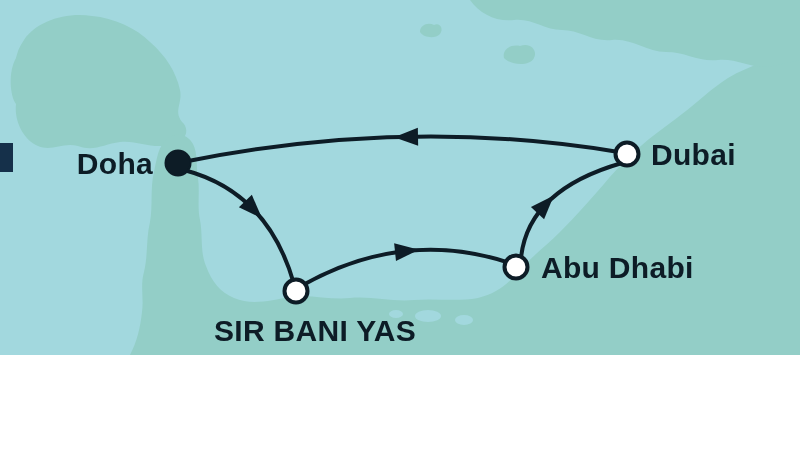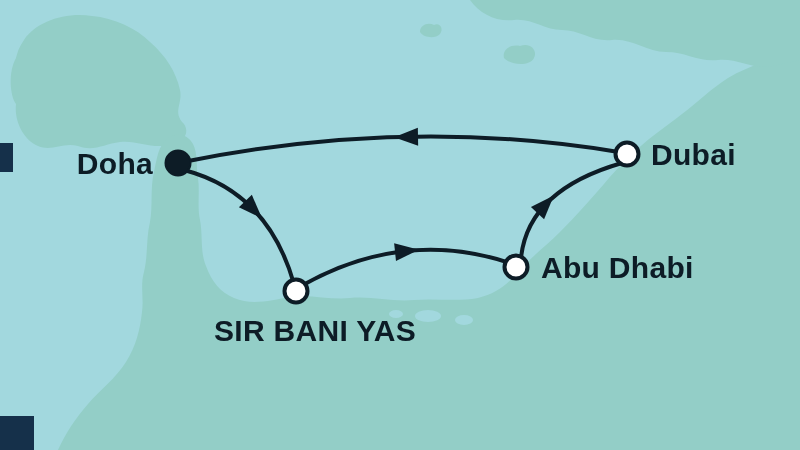--- a/index.html
+++ b/index.html
@@ -1,19 +1,19 @@
 <!DOCTYPE html>
 <html><head>
 <meta charset="utf-8">
 <style>
   html, body { margin: 0; padding: 0; background: #ffffff; }
   .map-wrap {
     position: relative;
     width: 800px;
-    height: 450px;
+    height: 355px;
     overflow: hidden;
     font-family: "Liberation Sans", sans-serif;
   }
   svg { display: block; }
 
   .sea   { fill: #a2d8de; }
   .land  { fill: #93cec7; stroke: none; }
   .lagoon{ fill: #a2d8de; }
 
   .route {

